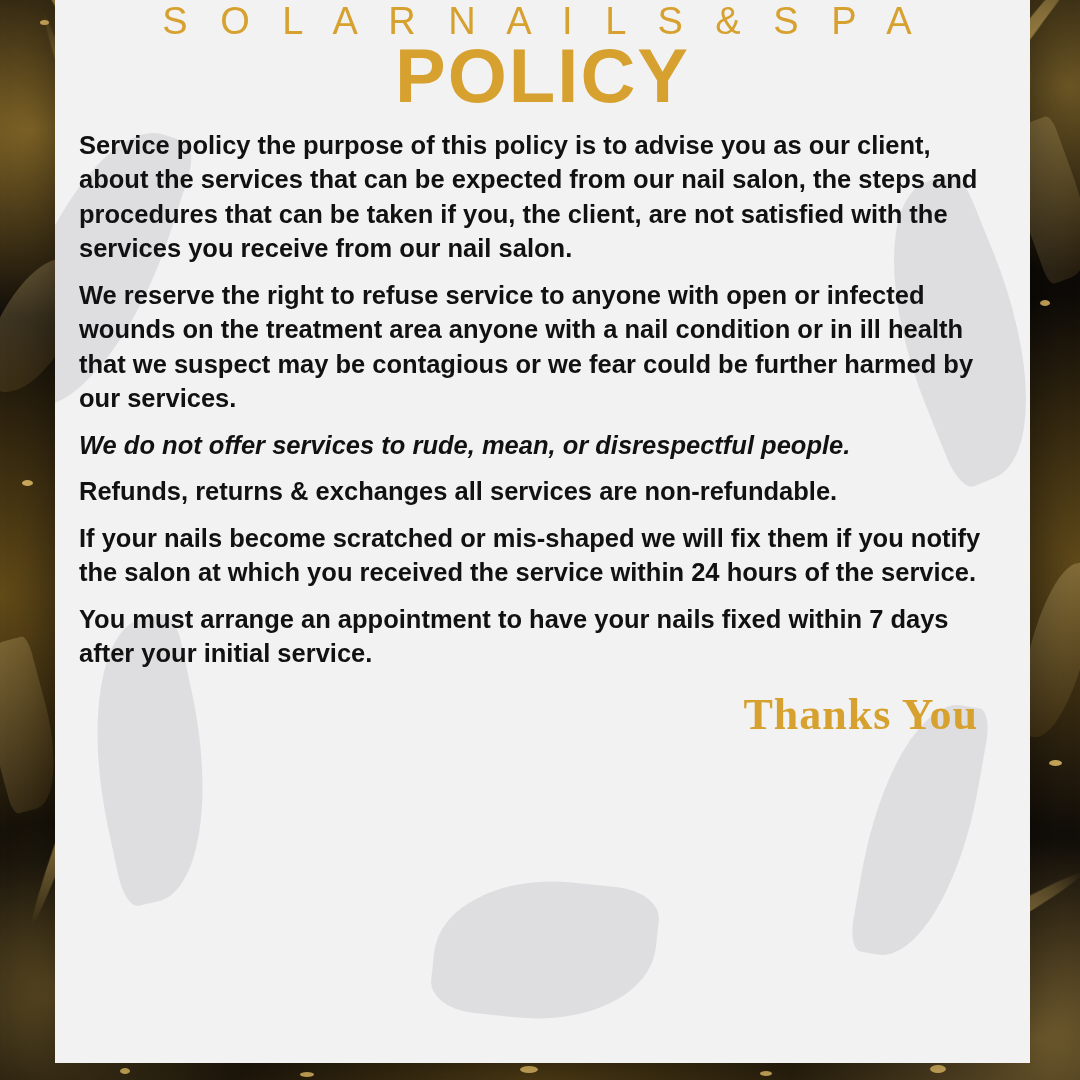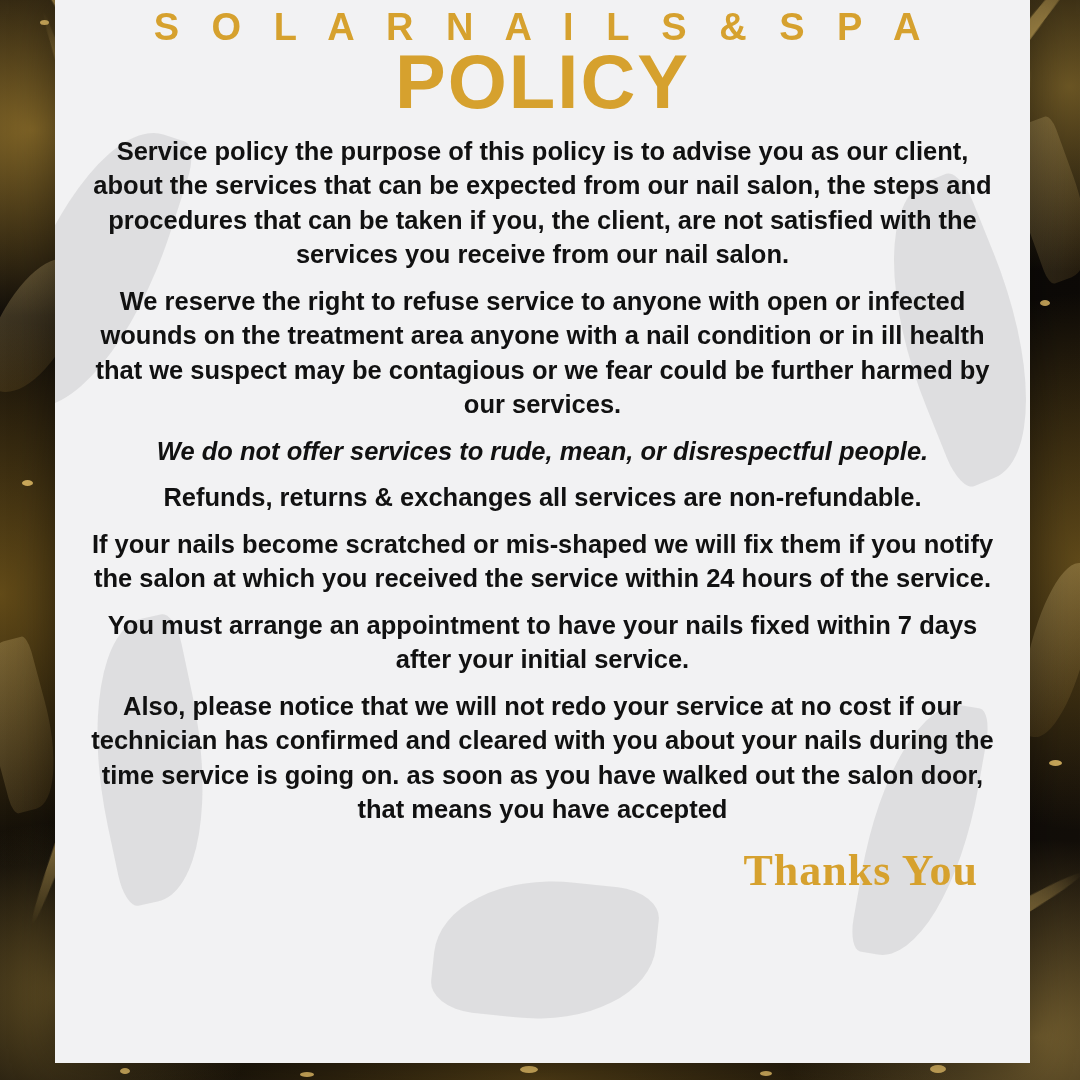--- a/index.html
+++ b/index.html
@@ -74,23 +74,23 @@
 
   #content {
     position: relative;
     z-index: 3;
     padding: 0 18px;
     text-align: center;
   }
 
   .brand {
     margin: 0;
-    padding-top: 8px;
+    padding-top: 2px;
     font-family: "Liberation Sans", sans-serif;
-    font-weight: bold;
+    font-weight: normal;
     font-size: 38px;
     letter-spacing: 11px;
     color: #d6a12e;
     line-height: 1.05;
     white-space: nowrap;
   }
 
   .policy-title {
     margin: -4px 0 14px 0;
     font-family: "Liberation Sans", sans-serif;
@@ -101,21 +101,21 @@
     line-height: 1.0;
   }
 
   .para {
     margin: 0 0 0 0;
     font-family: "Liberation Sans", sans-serif;
     font-weight: bold;
     font-size: 25.5px;
     line-height: 34.5px;
     color: #111111;
-    text-align: center;
+    text-align: left;
     padding: 0 6px;
   }
   .para + .para { margin-top: 12px; }
   .gap-small { margin-top: 11px; font-style: italic; }
 
   .thanks {
     margin: 18px 34px 0 0;
     text-align: right;
     font-family: "Liberation Serif", serif;
     font-weight: bold;
@@ -167,18 +167,17 @@
 
       <h1 class="brand">S O L A R   N A I L S   &amp;   S P A</h1>
       <h2 class="policy-title">POLICY</h2>
 
       <p class="para">Service policy the purpose of this policy is to advise you as our client, about the services that can be expected from our nail salon, the steps and procedures that can be taken if you, the client, are not satisfied with the services you receive from our nail salon.</p>
       <p class="para">We reserve the right to refuse service to anyone with open or infected wounds on the treatment area anyone with a nail condition or in ill health that we suspect may be contagious or we fear could be further harmed by our services.</p>
       <p class="para gap-small">We do not offer services to rude, mean, or disrespectful people.</p>
       <p class="para">Refunds, returns &amp; exchanges all services are non-refundable.</p>
       <p class="para">If your nails become scratched or mis-shaped we will fix them if you notify the salon at which you received the service within 24 hours of the service.</p>
       <p class="para">You must arrange an appointment to have your nails fixed within 7 days after your initial service.</p>
-      <p class="para">Also, please notice that we will not redo your service at no cost if our technician has confirmed and cleared with you about your nails during the time service is going on. as soon as you have walked out the salon door, that means you have accepted</p>
 
       <div class="thanks">Thanks You</div>
     </div>
   </div>
 </div>
 
 </body></html>

